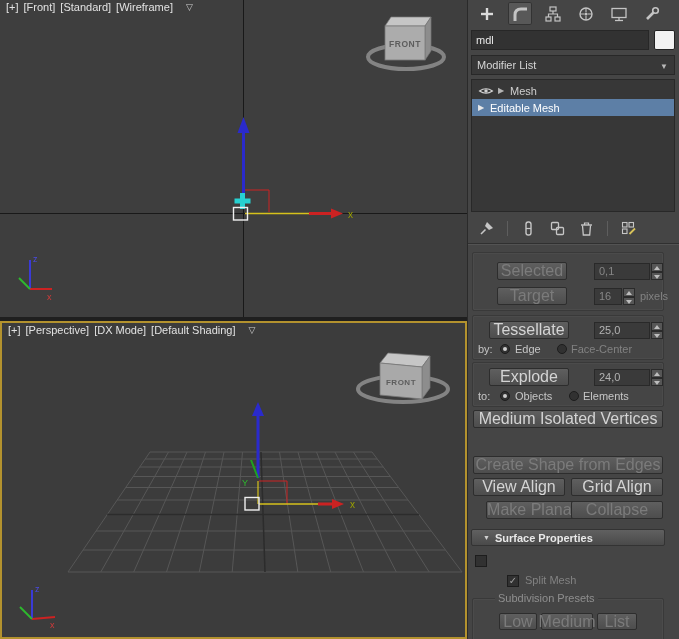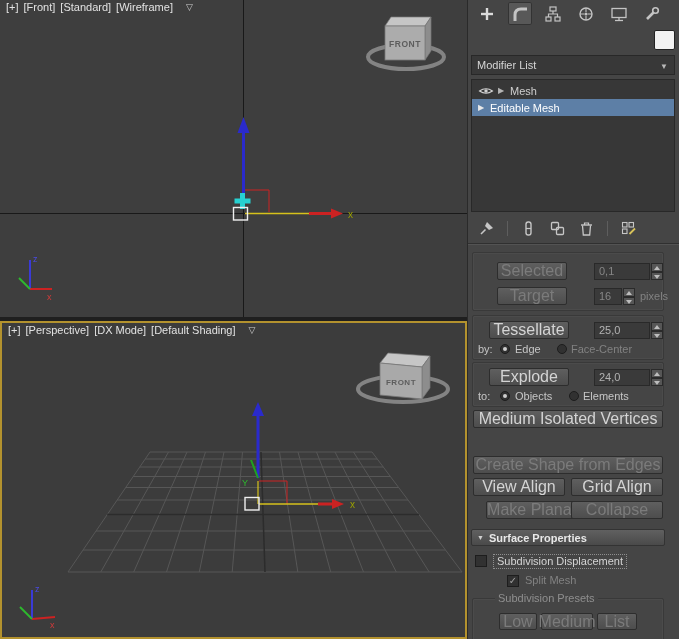--- a/index.html
+++ b/index.html
@@ -66,21 +66,21 @@
   .sa-down::after{content:'';position:absolute;left:2px;top:2px;border-left:3px solid transparent;
                   border-right:3px solid transparent;border-top:4px solid #bdbdbd;}
   .radio{position:absolute;width:10px;height:10px;border-radius:50%;background:#313131;
          border:1px solid #1d1d1d;box-sizing:border-box;}
   .radio.on::after{content:'';display:block;width:4px;height:4px;border-radius:50%;background:#cdcdcd;
                    margin:2px 0 0 2px;}
   .check{position:absolute;width:12px;height:12px;background:#313131;border:1px solid #1d1d1d;
          box-sizing:border-box;font-size:10px;line-height:10px;text-align:center;color:#a0a0a0;}
   .ro-header{position:absolute;height:17px;background:linear-gradient(#606060,#4a4a4a);border:1px solid #333;
              border-radius:2px;display:flex;align-items:center;font-weight:bold;font-size:11px;color:#e8e8e8;
-             padding-left:5px;gap:5px;box-sizing:border-box;}
+             padding-left:11px;gap:5px;box-sizing:border-box;}
   .ro-arrow{font-size:7px;color:#d0d0d0;}
 </style>
 </head>
 <body>
 
 <div class="vp vp1">
   <svg width="467" height="317" viewBox="0 0 467 317">
 
     <line x1="243.5" y1="0" x2="243.5" y2="317" stroke="#191919" stroke-width="1"></line>
     <line x1="0" y1="213.5" x2="467" y2="213.5" stroke="#191919" stroke-width="1"></line>
@@ -214,20 +214,21 @@
     </div>
     <div class="ptab">
       <svg width="18" height="18">
         <circle cx="12.5" cy="5.5" r="2.8" fill="none" stroke="#c4c4c4" stroke-width="1.6"></circle>
         <line x1="4" y1="14" x2="10.5" y2="7.5" stroke="#c4c4c4" stroke-width="2.6"></line>
       </svg>
     </div>
   </div>
 
   <div class="name-row">
+    <input class="name-input" type="text" value="mdl" style="">
     <div class="color-swatch"></div>
   </div>
 
   <div class="mod-list">
     <span>Modifier List</span>
     <span class="dd-arrow">▼</span>
   </div>
 
   <div class="mod-stack">
     <div class="stack-row" style="top:2px;">
@@ -333,21 +334,20 @@
     <div class="btn" style="left:103px;top:232px;width:92px;">Grid Align</div>
     <div class="btn dis" style="left:18px;top:255px;width:92px;">Make Planar</div>
     <div class="btn dis" style="left:103px;top:255px;width:92px;">Collapse</div>
 
     <div class="ro-header" style="left:3px;top:283px;width:194px;">
       <span class="ro-arrow">▼</span>
       <span>Surface Properties</span>
     </div>
 
     <div class="check" style="left:7px;top:309px;"></div>
-    <div class="lbl dotted" style="left:25px;top:308px;color:#d4d4d4;">Subdivision Displacement</div>
 
     <div class="check" style="left:39px;top:329px;">✓</div>
     <div class="lbl dim" style="left:57px;top:328px;">Split Mesh</div>
 
     <div class="group" style="left:4px;top:352px;width:192px;height:60px;">
       <div class="group-title" style="left:22px;">Subdivision Presets</div>
       <div class="btn dis" style="left:26px;top:14px;width:38px;height:17px;">Low</div>
       <div class="btn dis" style="left:68px;top:14px;width:52px;height:17px;">Medium</div>
       <div class="btn dis" style="left:124px;top:14px;width:40px;height:17px;">List</div>
     </div>

